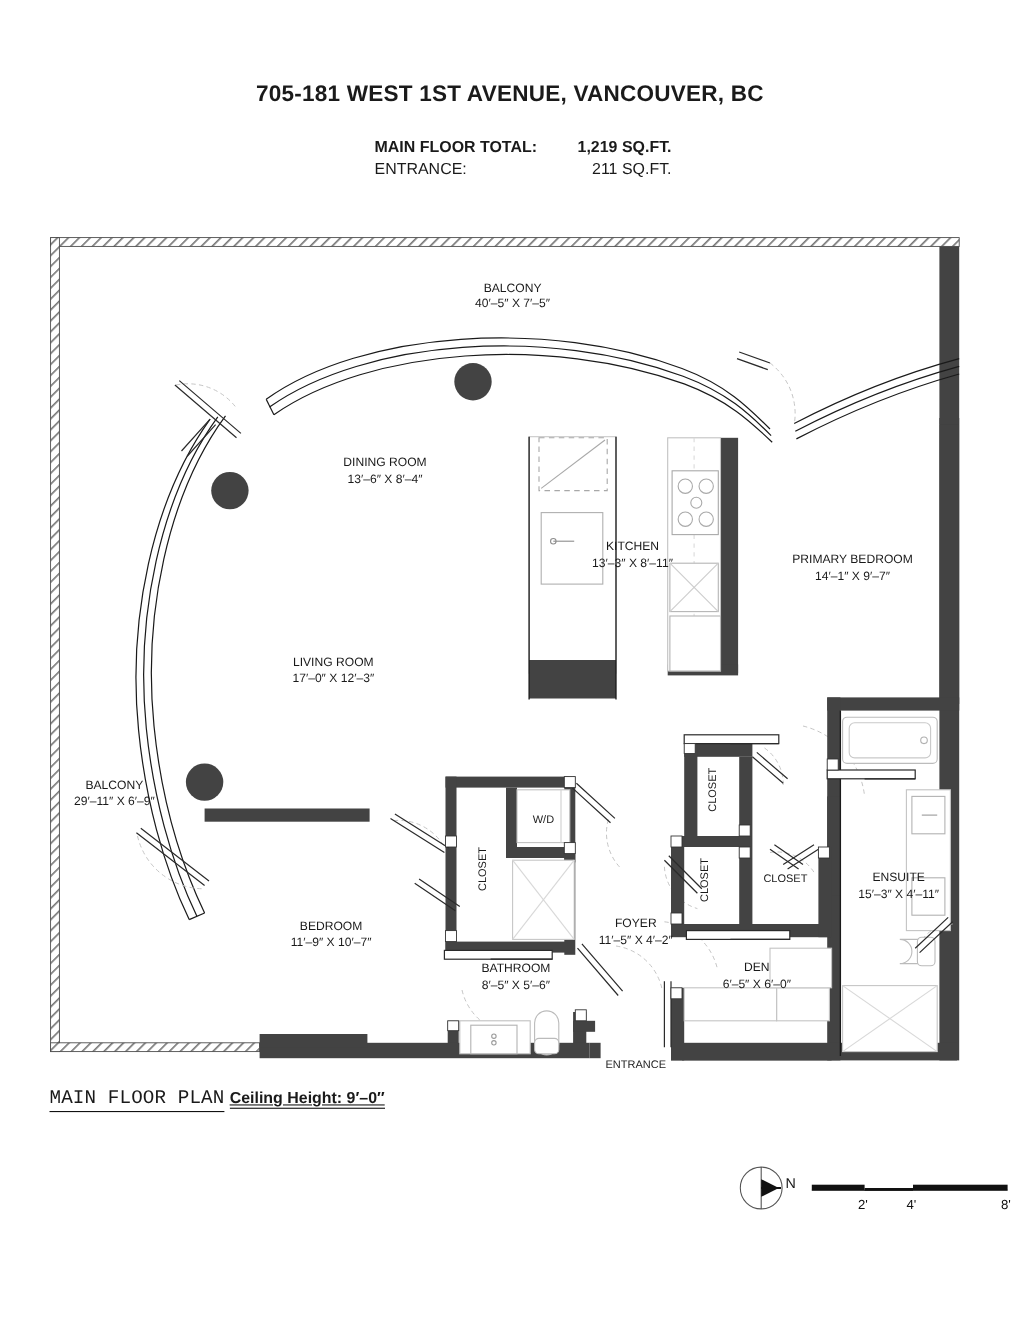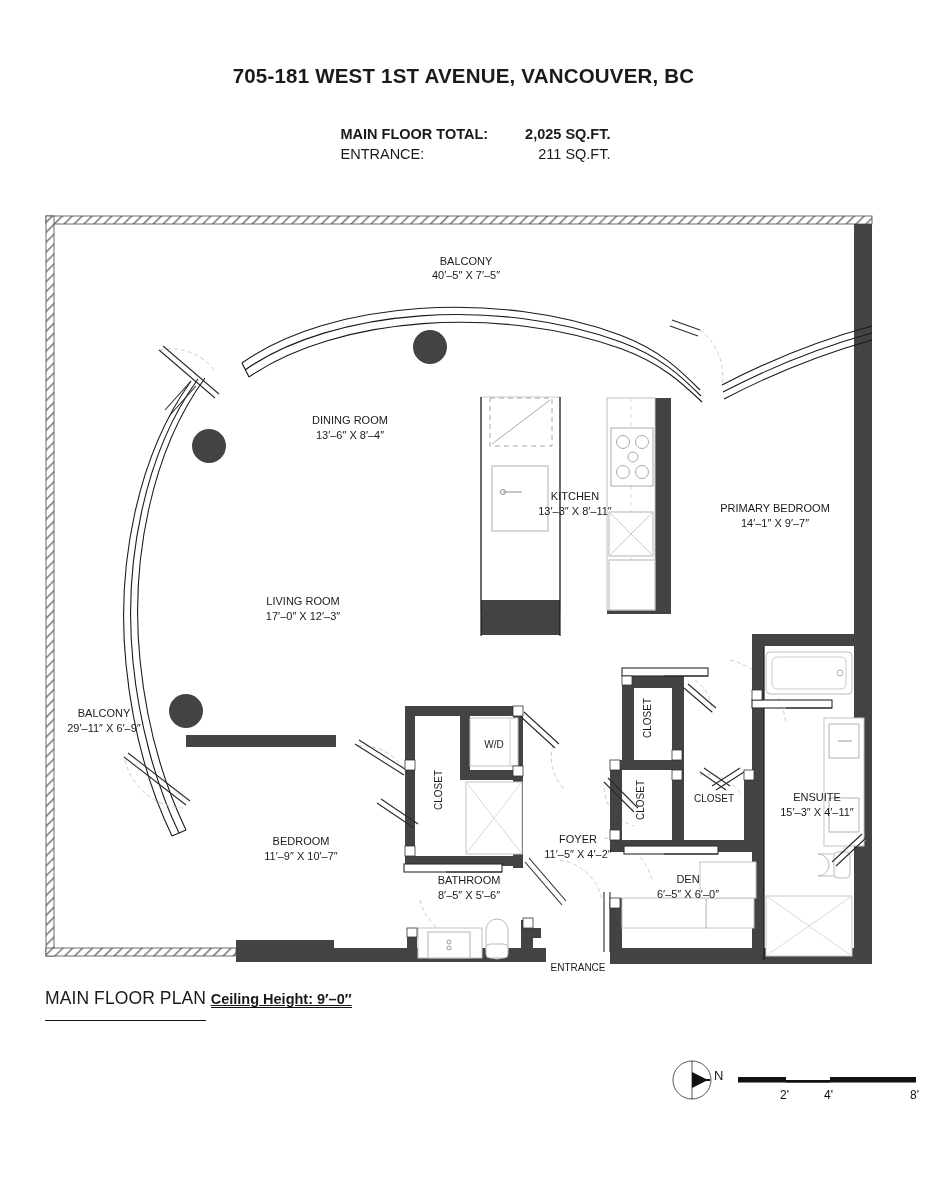--- a/index.html
+++ b/index.html
@@ -17,21 +17,21 @@
   }
   #page {
     position: relative;
     width: 927px;
     height: 1200px;
   }
 
   
   .title {
     position: absolute;
-    top: 64px;
+    top: 74px;
     left: 0;
     width: 927px;
     text-align: center;
     font-size: 20.5px;
     font-weight: bold;
     letter-spacing: 0.2px;
   }
   .areas {
     position: absolute;
     top: 124px;
@@ -61,21 +61,22 @@
     position: absolute;
     left: 45px;
     top: 988px;
     font-size: 17px;
   }
   .plan-caption .line1 {
     font-size: 17.5px;
     letter-spacing: 0.1px;
     border-bottom: 1.4px solid #111;
     display: inline-block;
-    padding-bottom: 11px;
+    padding-bottom: 1px;
+    font-family: Liberation Mono, monospace;
   }
   .plan-caption .line2 {
     font-size: 14.5px;
     font-weight: bold;
     margin-top: 1px;
     border-bottom: 1.4px solid #111;
     display: inline-block;
     text-decoration: underline;
   }
 
@@ -117,21 +118,21 @@
 <body>
 
 <div id="page">
 
   <div class="title">705-181 WEST 1ST AVENUE, VANCOUVER, BC</div>
 
   <div class="areas">
     <div class="areas-inner">
       <div class="area-row">
         <span class="lbl">MAIN FLOOR TOTAL:</span>
-        <span class="val">2,025 SQ.FT.</span>
+        <span class="val">1,219 SQ.FT.</span>
       </div>
       <div class="area-row sub">
         <span class="lbl">ENTRANCE:</span>
         <span class="val">211 SQ.FT.</span>
       </div>
     </div>
   </div>
 
   <svg id="plan" width="927" height="1000" viewBox="0 0 927 1000">
     <defs>

